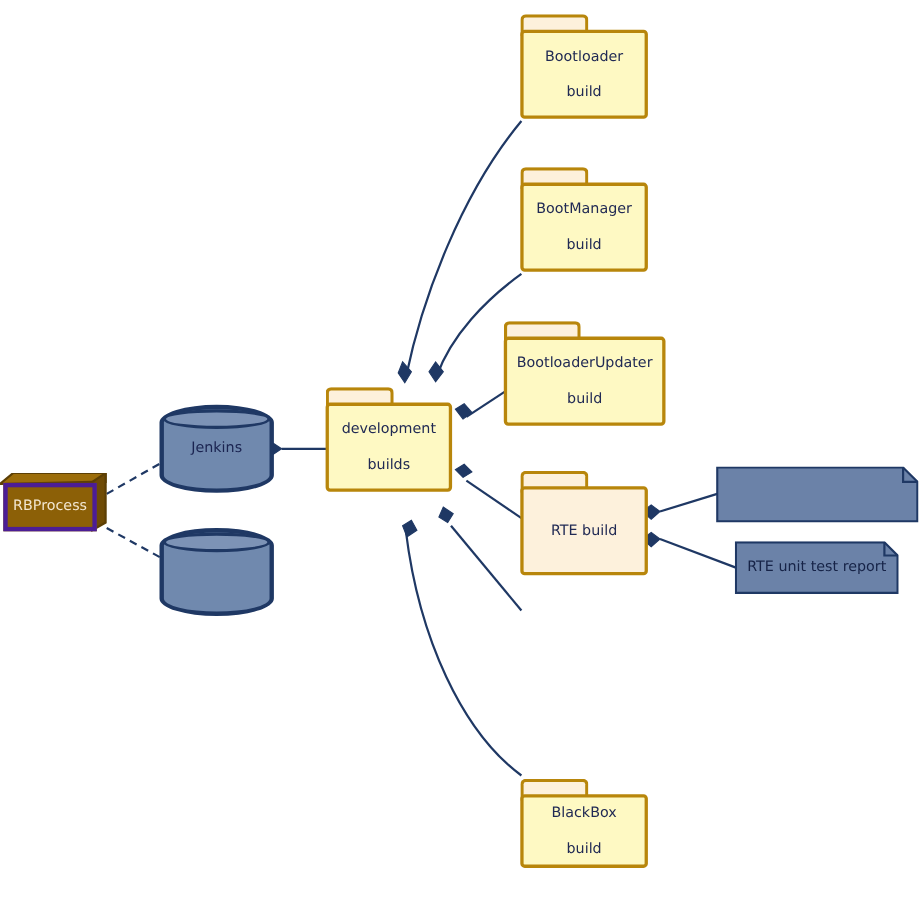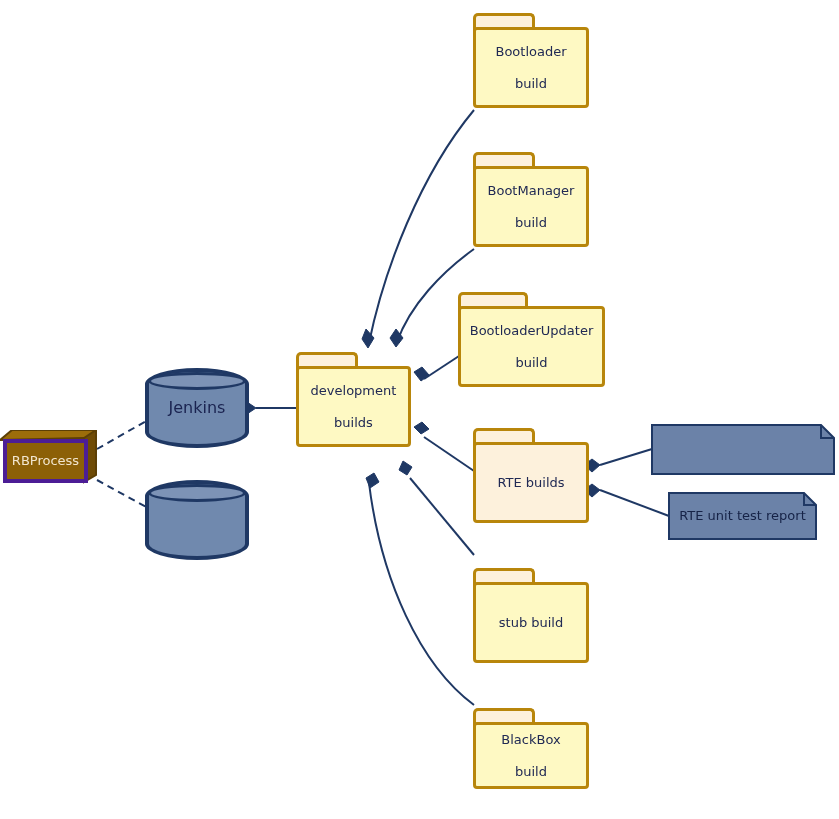--- a/index.html
+++ b/index.html
@@ -21,21 +21,21 @@
   .folder.light .body{background:#FDF1DC;}
   .folder.light .tab{background:#FDF1DC;}
 
   
   .cyl{position:absolute;box-sizing:border-box;
        background:#7089AE;border:4px solid #1F3864;border-radius:50%/16px;}
   .cyl .lid{position:absolute;left:-1px;right:-1px;top:0px;height:18px;
        box-sizing:border-box;border:3px solid #1F3864;border-radius:50%;
        background:#7D93B6;}
   .cyl .lbl{position:absolute;left:0;right:0;top:50%;transform:translateY(-50%);
-       text-align:center;color:#1A2350;font-size:16px;line-height:16px;}
+       text-align:center;color:#1A2350;font-size:13px;line-height:16px;}
 
   
   .node3d{position:absolute;}
   .node3d .face{position:absolute;left:3px;box-sizing:border-box;
        background:#8C6007;border:4px solid #4c1d95;
        display:flex;align-items:center;justify-content:center;}
   .node3d .face span{color:#F2E6CF;font-size:13px;line-height:16px;}
   .node3d svg{position:absolute;left:0;top:0;}
 
   
@@ -148,30 +148,24 @@
       <span>
         <span>BootloaderUpdater</span><br>
         <span>build</span>
       </span>
     </div>
   </div>
 
   <div class="folder light" style="left:473px;top:428px;width:116px;height:95px;">
     <div class="tab" style="width:62px;"></div>
     <div class="body" style="top:14px;width:116px;height:81px;">
-      <span>RTE builds</span>
+      <span>RTE build</span>
     </div>
   </div>
 
-  <div class="folder" style="left:473px;top:568px;width:116px;height:95px;">
-    <div class="tab" style="width:62px;"></div>
-    <div class="body" style="top:14px;width:116px;height:81px;">
-      <span>stub build</span>
-    </div>
-  </div>
 
   <div class="folder" style="left:473px;top:708px;width:116px;height:95px;">
     <div class="tab" style="width:62px;"></div>
     <div class="body" style="top:14px;width:116px;height:67px;">
       <span>
         <span>BlackBox</span><br>
         <span>build</span>
       </span>
     </div>
   </div>

